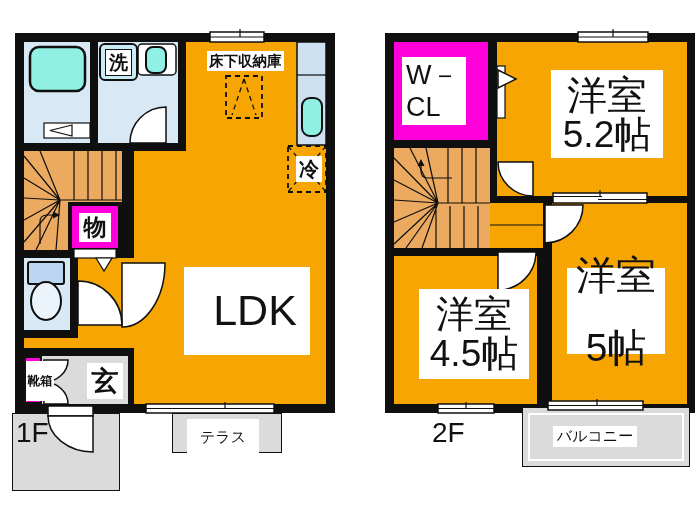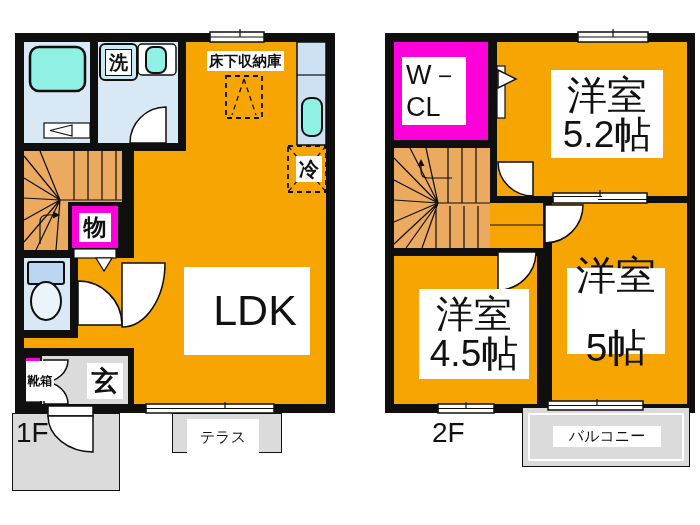--- a/index.html
+++ b/index.html
@@ -207,15 +207,15 @@
   </div>
   <div class="roomlbl" style="left:419px;top:289px;width:110px;height:90px;">
     <span style="font-size:38px;">洋室</span>
     <span style="font-size:37px;">4.5帖</span>
   </div>
   <div class="roomlbl" style="left:567px;top:268px;width:98px;height:86px;">
     <span style="font-size:40px;">洋室</span>
     <span style="font-size:39px;margin-top:32px;">5帖</span>
   </div>
   <div class="floorlbl" style="left:388px;top:417px;margin-left:44px;">2F</div>
-  <div class="tag" style="left:553px;top:426px;width:108px;height:21px;font-size:15px;">バルコニー</div>
+  <div class="tag" style="left:553px;top:426px;width:84px;height:21px;font-size:15px;">バルコニー</div>
 
 </div>
 
 </body></html>

